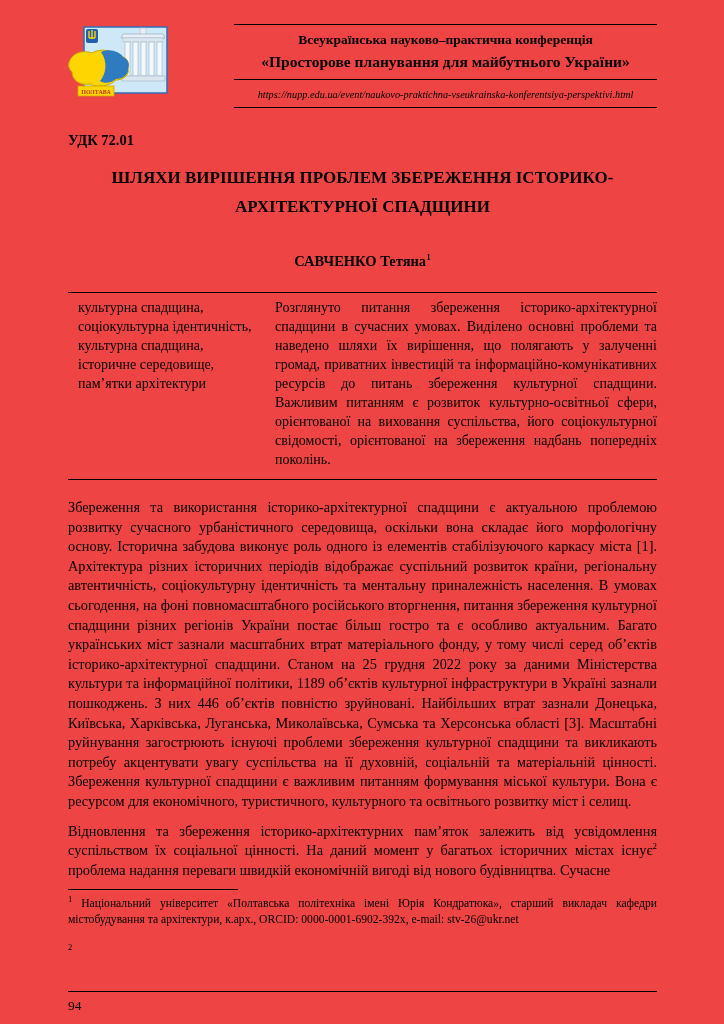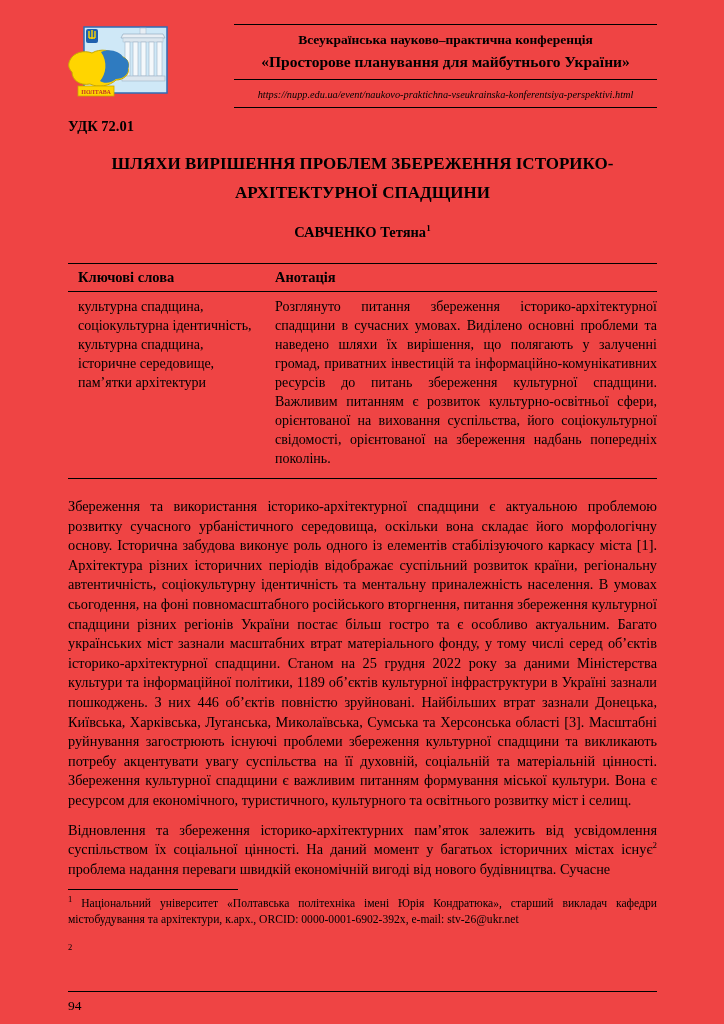--- a/index.html
+++ b/index.html
@@ -12,23 +12,23 @@
   .header{display:flex;align-items:flex-start;}
   .logo{width:100px;height:78px;flex:0 0 auto;margin-top:2px;}
   .header-text{flex:1;margin-left:66px;}
   .rule{border-top:1.6px solid #000;height:0;}
   .conf1{font-weight:bold;font-size:13.5px;text-align:center;margin-top:7px;}
   .conf2{font-weight:bold;font-size:15.5px;text-align:center;margin:5px 0 8px;}
   .url-row{border-top:1.2px solid #000;border-bottom:1.2px solid #000;text-align:center;padding:4px 0 5px;}
   .url-row a{font-style:italic;font-size:10.3px;color:#000;text-decoration:none;}
 
   
-  .udc{font-weight:bold;font-size:14.5px;margin-top:10px;}
+  .udc{font-weight:bold;font-size:14.5px;margin-top:24px;}
   .title{font-weight:bold;font-size:17px;line-height:29px;text-align:center;margin:14px 0 0;}
-  .author{font-weight:bold;font-size:14.5px;text-align:center;margin-top:17px;}
+  .author{font-weight:bold;font-size:14.5px;text-align:center;margin-top:32px;}
   sup{font-size:62%;line-height:0;}
 
   
   table.abstract{width:100%;border-collapse:collapse;margin-top:22px;
                  border-top:1.6px solid #000;border-bottom:1.6px solid #000;}
   table.abstract td{vertical-align:top;}
   tr.head td{border-bottom:1.3px solid #000;font-weight:bold;font-size:14.5px;
              padding:5px 2px 5px 10px;}
   tr.head td.c2{padding-left:12px;}
   td.col-keywords{width:183px;padding:5px 2px 8px 10px;}
@@ -93,24 +93,20 @@
     <div class="udc">УДК 72.01</div>
 
     <h1 class="title">ШЛЯХИ ВИРІШЕННЯ ПРОБЛЕМ ЗБЕРЕЖЕННЯ ІСТОРИКО-АРХІТЕКТУРНОЇ СПАДЩИНИ</h1>
 
     <div class="author">
       <span>САВЧЕНКО Тетяна</span><sup>1</sup>
     </div>
 
     <table class="abstract">
       <tbody>
-          <tr class="head">
-        <td class="c1">Ключові слова</td>
-        <td class="c2">Анотація</td>
-      </tr>
       <tr>
         <td class="col-keywords">
           <div>культурна спадщина,</div>
           <div>соціокультурна ідентичність,</div>
           <div>культурна спадщина,</div>
           <div>історичне середовище,</div>
           <div>пам’ятки архітектури</div>
         </td>
         <td class="abstract-cell">Розглянуто питання збереження історико-архітектурної спадщини в сучасних умовах. Виділено основні проблеми та наведено шляхи їх вирішення, що полягають у залученні громад, приватних інвестицій та інформаційно-комунікативних ресурсів до питань збереження культурної спадщини. Важливим питанням є розвиток культурно-освітньої сфери, орієнтованої на виховання суспільства, його соціокультурної свідомості, орієнтованої на збереження надбань попередніх поколінь.</td>
       </tr>

